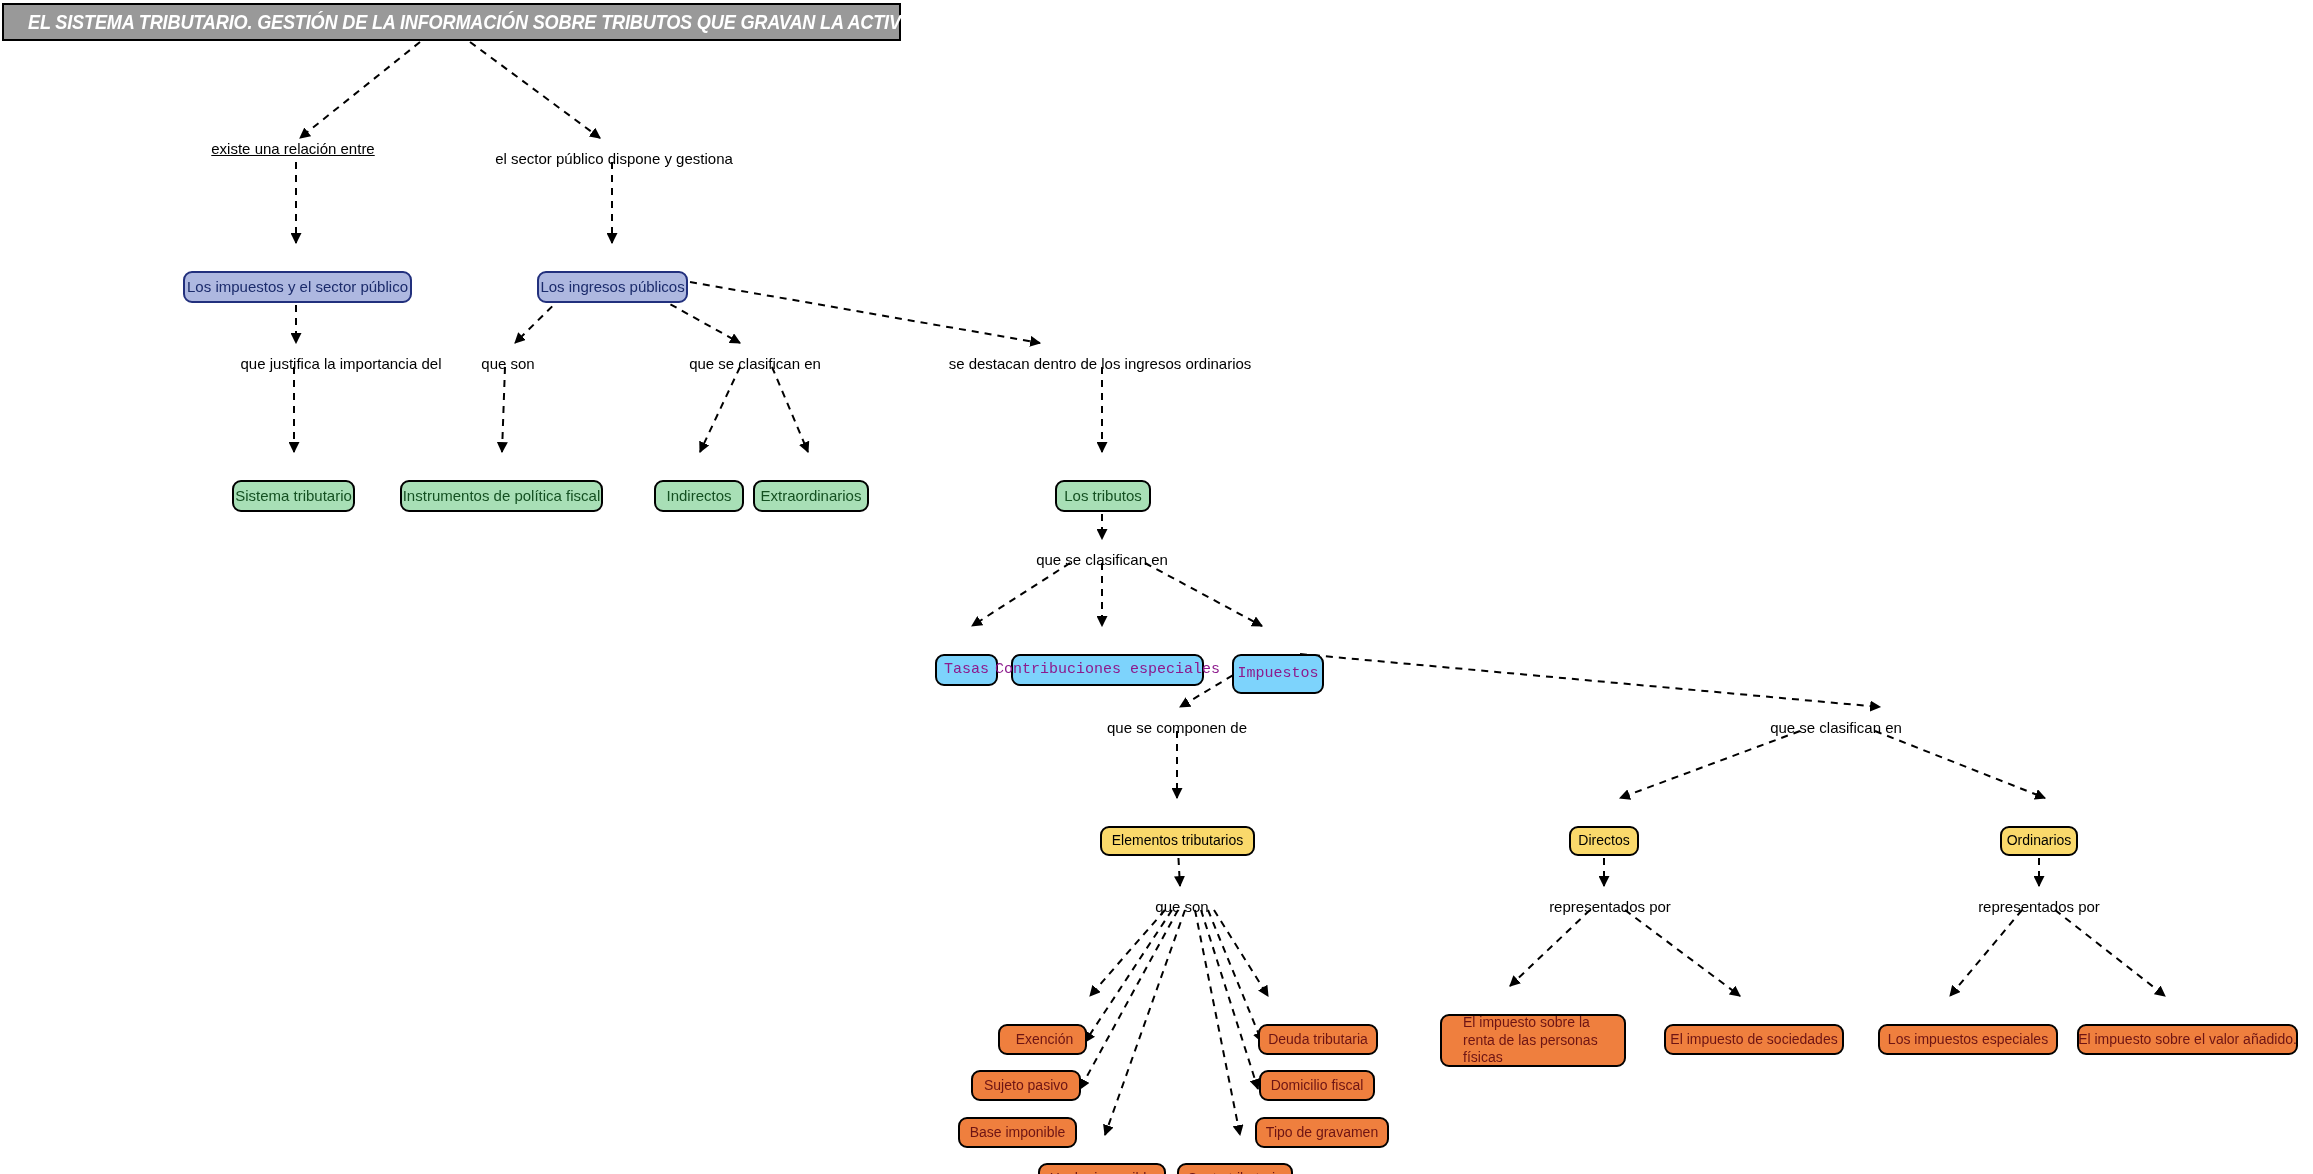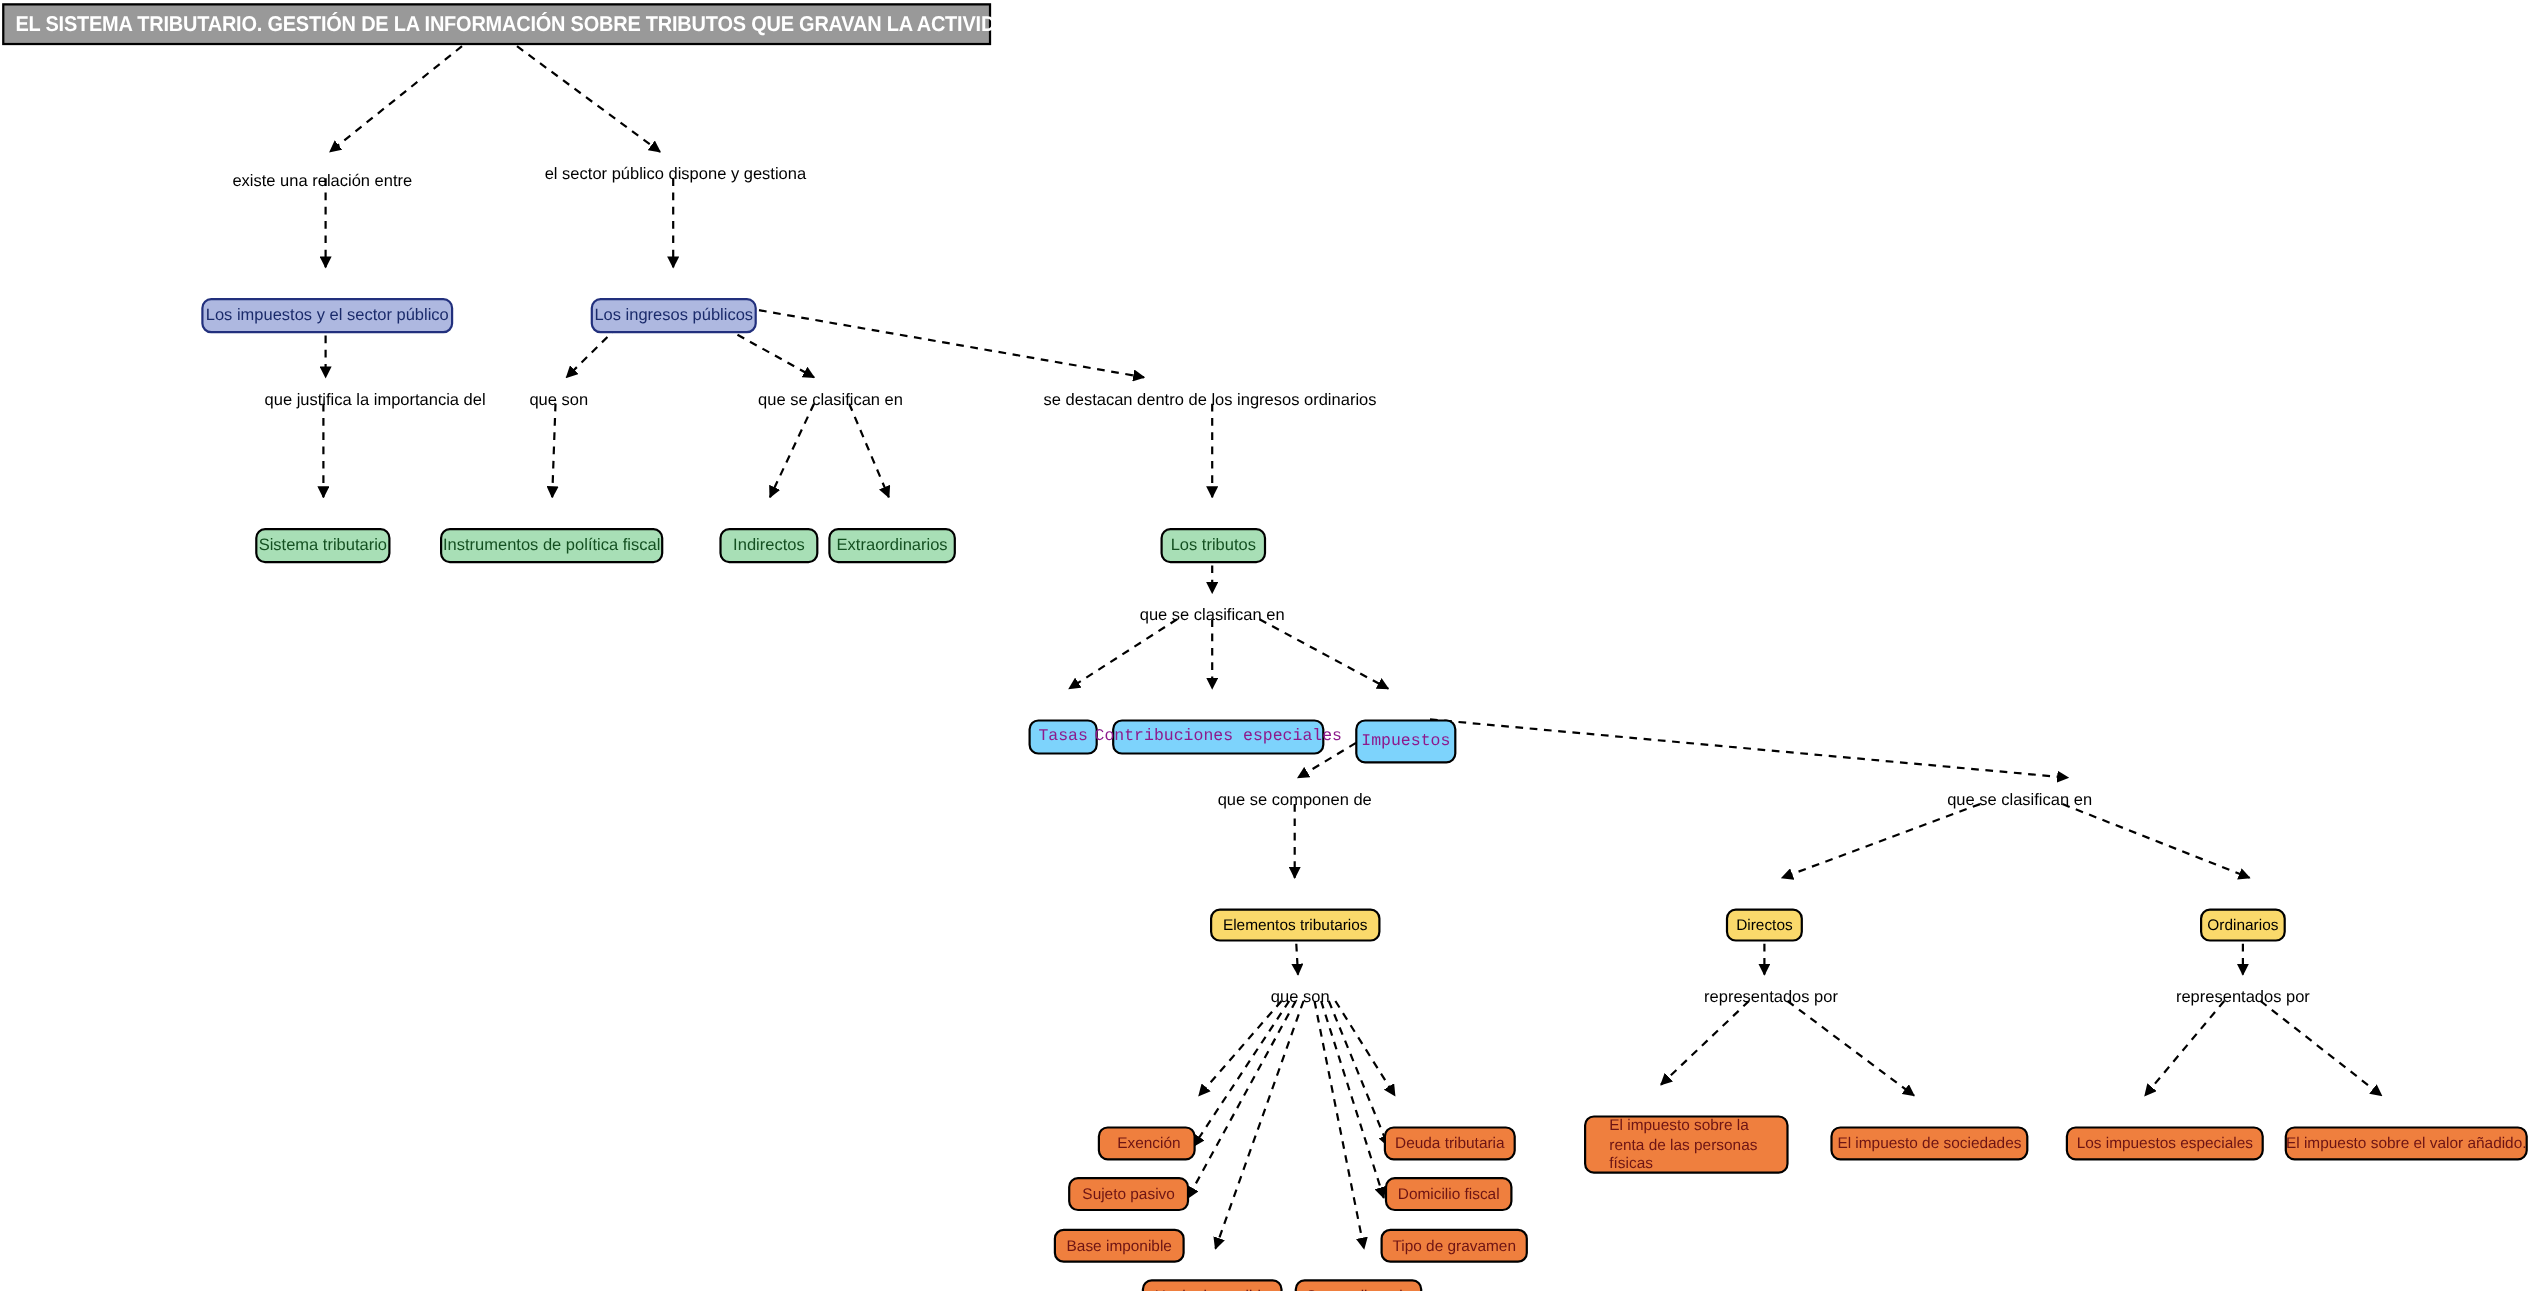--- a/index.html
+++ b/index.html
@@ -32,21 +32,22 @@
     position: absolute;
     left: 2px;
     top: 3px;
     width: 899px;
     height: 38px;
     background: #999999;
     border: 2px solid #000000;
     box-sizing: border-box;
     display: flex;
     align-items: center;
-    padding-left: 10px;
+    padding-left: 24px;
+    font-style: italic;
   }
   .title-bar .title-text {
     color: #ffffff;
     font-family: "Liberation Sans Narrow", "Liberation Sans", sans-serif;
     font-weight: bold;
     font-size: 19.5px;
     letter-spacing: -0.2px;
     transform: scaleX(0.93);
     transform-origin: left center;
     white-space: nowrap;
@@ -161,21 +162,21 @@
       <div class="node orange" style="left: 1177px; top: 1139px; width: 116px; height: 31px;">Cuota tributaria</div>
       <div class="node orange" style="left: 1255px; top: 1093px; width: 134px; height: 31px;">Tipo de gravamen</div>
       <div class="node orange" style="left: 1259px; top: 1046px; width: 116px; height: 31px;">Domicilio fiscal</div>
       <div class="node orange" style="left: 1258px; top: 1000px; width: 120px; height: 31px;">Deuda tributaria</div>
       <div class="node orange wrap" style="left: 1440px; top: 990px; width: 186px; height: 53px;">El impuesto sobre la renta de las personas físicas</div>
       <div class="node orange" style="left: 1664px; top: 1000px; width: 180px; height: 31px;">El impuesto de sociedades</div>
       <div class="node orange" style="left: 1878px; top: 1000px; width: 180px; height: 31px;">Los impuestos especiales</div>
       <div class="node orange" style="left: 2077px; top: 1000px; width: 221px; height: 31px;">El impuesto sobre el valor añadido.</div>
     </div>
   <div id="label-layer">
-      <div class="link-label" style="left: 293px; top: 156px;">existe una relación entre</div>
+      <div class="link-label" style="left: 293px; top: 140px; text-decoration: underline;">existe una relación entre</div>
       <div class="link-label" style="left: 614px; top: 150px;">el sector público dispone y gestiona</div>
       <div class="link-label" style="left: 293px; top: 355px; margin-left: 48px;">que justifica la importancia del</div>
       <div class="link-label" style="left: 508px; top: 355px;">que son</div>
       <div class="link-label" style="left: 755px; top: 355px;">que se clasifican en</div>
       <div class="link-label" style="left: 1100px; top: 355px;">se destacan dentro de los ingresos ordinarios</div>
       <div class="link-label" style="left: 1102px; top: 551px;">que se clasifican en</div>
       <div class="link-label" style="left: 1177px; top: 719px;">que se componen de</div>
       <div class="link-label" style="left: 1836px; top: 719px;">que se clasifican en</div>
       <div class="link-label" style="left: 1182px; top: 898px;">que son</div>
       <div class="link-label" style="left: 1610px; top: 898px;">representados por</div>

